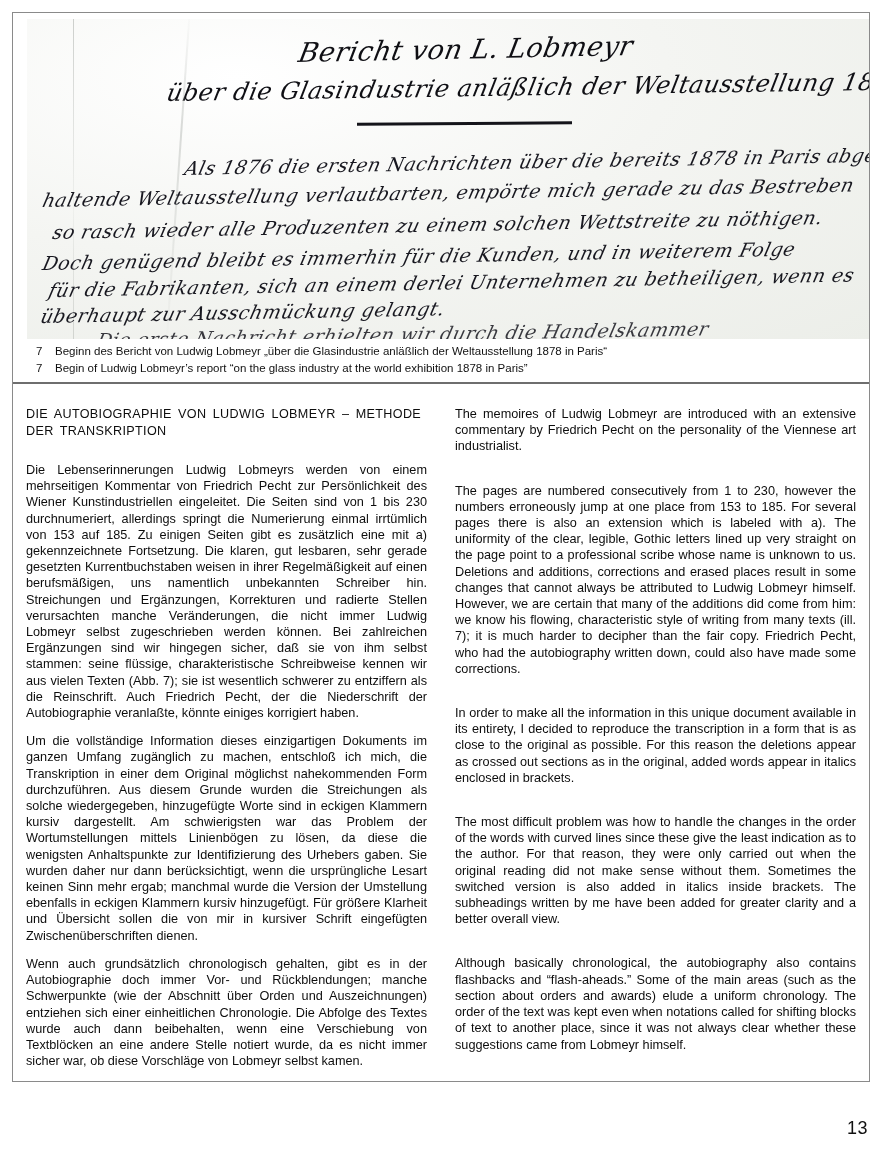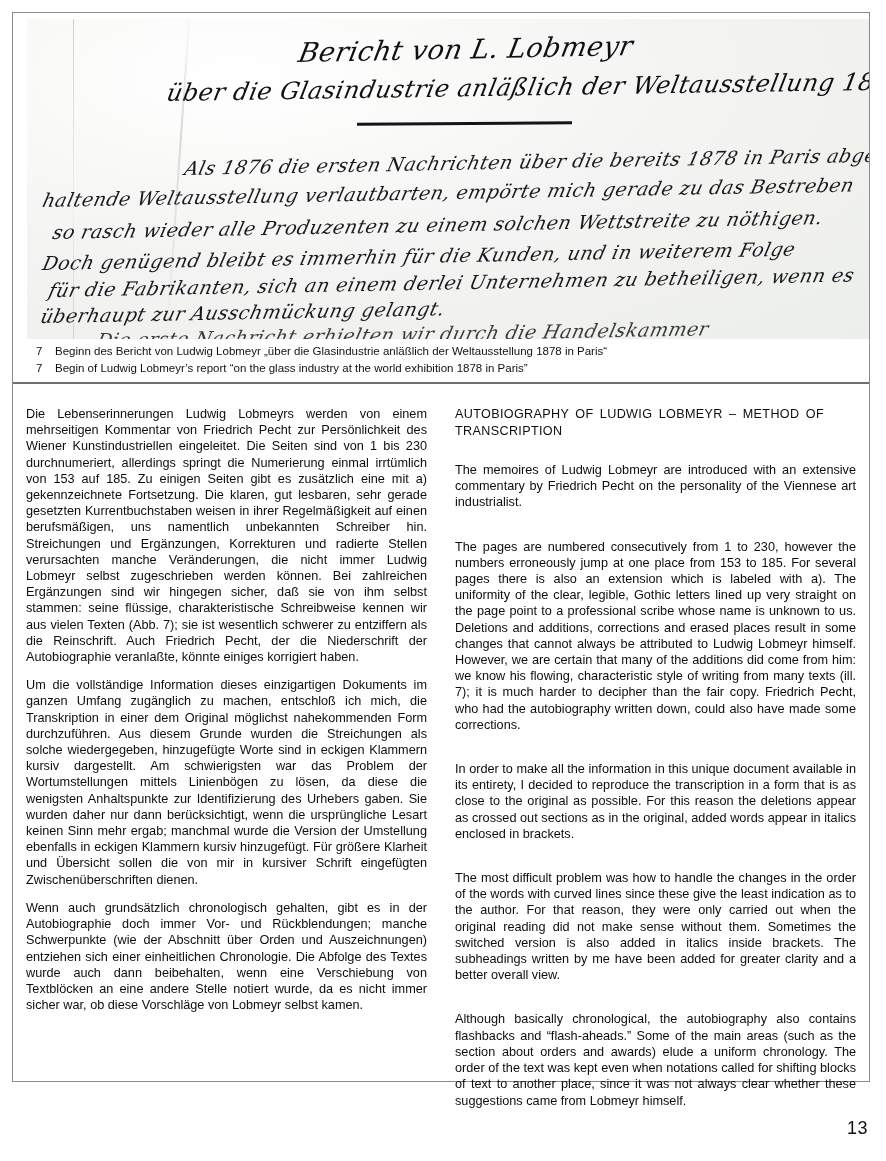--- a/index.html
+++ b/index.html
@@ -209,28 +209,28 @@
         <span class="caption-num">7</span>
         <span class="caption-text">Begin of Ludwig Lobmeyr’s report “on the glass industry at the world exhibition 1878 in Paris”</span>
       </div>
     </div>
 
   </div>
 
   <div id="text-panel">
 
     <div class="column" id="column-de">
+      <h2 class="col-heading spaced">DIE  AUTOBIOGRAPHIE VON LUDWIG LOBMEYR – METHODE
+DER TRANSKRIPTION</h2>
       <p class="para">Die Lebenserinnerungen Ludwig Lobmeyrs werden von einem mehrseitigen Kommentar von Friedrich Pecht zur Persönlichkeit des Wiener Kunstindustriellen eingeleitet. Die Seiten sind von 1 bis 230 durchnumeriert, allerdings springt die Numerierung einmal irrtümlich von 153 auf 185. Zu einigen Seiten gibt es zusätzlich eine mit a) gekennzeichnete Fortsetzung. Die klaren, gut lesbaren, sehr gerade gesetzten Kurrentbuchstaben weisen in ihrer Regelmäßigkeit auf einen berufsmäßigen, uns namentlich unbekannten Schreiber hin. Streichungen und Ergänzungen, Korrekturen und radierte Stellen verursachten manche Veränderungen, die nicht immer Ludwig Lobmeyr selbst zugeschrieben werden können. Bei zahlreichen Ergänzungen sind wir hingegen sicher, daß sie von ihm selbst stammen: seine flüssige, charakteristische Schreibweise kennen wir aus vielen Texten (Abb. 7); sie ist wesentlich schwerer zu entziffern als die Reinschrift. Auch Friedrich Pecht, der die Niederschrift der Autobiographie veranlaßte, könnte einiges korrigiert haben.</p>
       <p class="para">Um die vollständige Information dieses einzigartigen Dokuments im ganzen Umfang zugänglich zu machen, entschloß ich mich, die Transkription in einer dem Original möglichst nahekommenden Form durchzuführen. Aus diesem Grunde wurden die Streichungen als solche wiedergegeben, hinzugefügte Worte sind in eckigen Klammern kursiv dargestellt. Am schwierigsten war das Problem der Wortumstellungen mittels Linienbögen zu lösen, da diese die wenigsten Anhaltspunkte zur Identifizierung des Urhebers gaben. Sie wurden daher nur dann berücksichtigt, wenn die ursprüngliche Lesart keinen Sinn mehr ergab; manchmal wurde die Version der Umstellung ebenfalls in eckigen Klammern kursiv hinzugefügt. Für größere Klarheit und Übersicht sollen die von mir in kursiver Schrift eingefügten Zwischenüberschriften dienen.</p>
       <p class="para">Wenn auch grundsätzlich chronologisch gehalten, gibt es in der Autobiographie doch immer Vor- und Rückblendungen; manche Schwerpunkte (wie der Abschnitt über Orden und Auszeichnungen) entziehen sich einer einheitlichen Chronologie. Die Abfolge des Textes wurde auch dann beibehalten, wenn eine Verschiebung von Textblöcken an eine andere Stelle notiert wurde, da es nicht immer sicher war, ob diese Vorschläge von Lobmeyr selbst kamen.</p>
     </div>
 
     <div class="column" id="column-en">
-      <h2 class="col-heading spaced">AUTOBIOGRAPHY  OF  LUDWIG  LOBMEYR  –  METHOD  OF
-TRANSCRIPTION</h2>
       <p class="para">The memoires of Ludwig Lobmeyr are introduced with an extensive commentary by Friedrich Pecht on the personality of the Viennese art industrialist.</p>
       <p class="para gap">The pages are numbered consecutively from 1 to 230, however the numbers erroneously jump at one place from 153 to 185. For several pages there is also an extension which is labeled with a). The uniformity of the clear, legible, Gothic letters lined up very straight on the page point to a professional scribe whose name is unknown to us. Deletions and additions, corrections and erased places result in some changes that cannot always be attributed to Ludwig Lobmeyr himself. However, we are certain that many of the additions did come from him: we know his flowing, characteristic style of writing from many texts (ill. 7); it is much harder to decipher than the fair copy. Friedrich Pecht, who had the autobiography written down, could also have made some corrections.</p>
       <p class="para gap">In order to make all the information in this unique document available in its entirety, I decided to reproduce the transcription in a form that is as close to the original as possible. For this reason the deletions appear as crossed out sections as in the original, added words appear in italics enclosed in brackets.</p>
       <p class="para gap">The most difficult problem was how to handle the changes in the order of the words with curved lines since these give the least indication as to the author. For that reason, they were only carried out when the original reading did not make sense without them. Sometimes the switched version is also added in italics inside brackets. The subheadings written by me have been added for greater clarity and a better overall view.</p>
       <p class="para gap">Although basically chronological, the autobiography also contains flashbacks and “flash-aheads.” Some of the main areas (such as the section about orders and awards) elude a uniform chronology. The order of the text was kept even when notations called for shifting blocks of text to another place, since it was not always clear whether these suggestions came from Lobmeyr himself.</p>
     </div>
 
   </div>
 
 </div>

